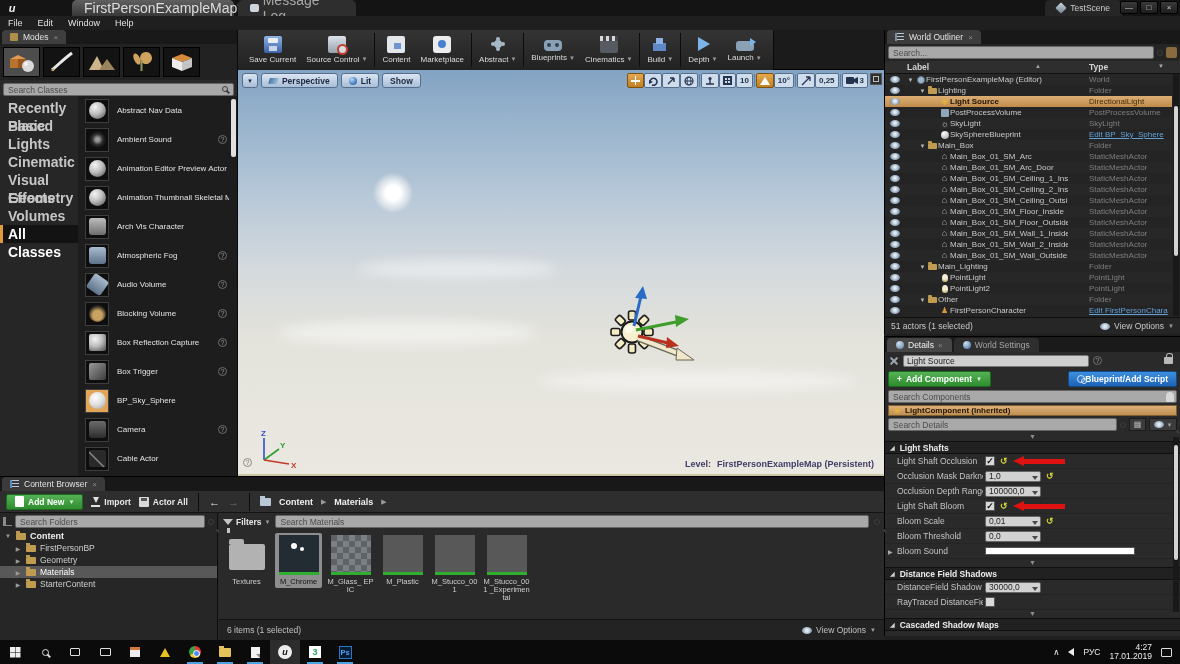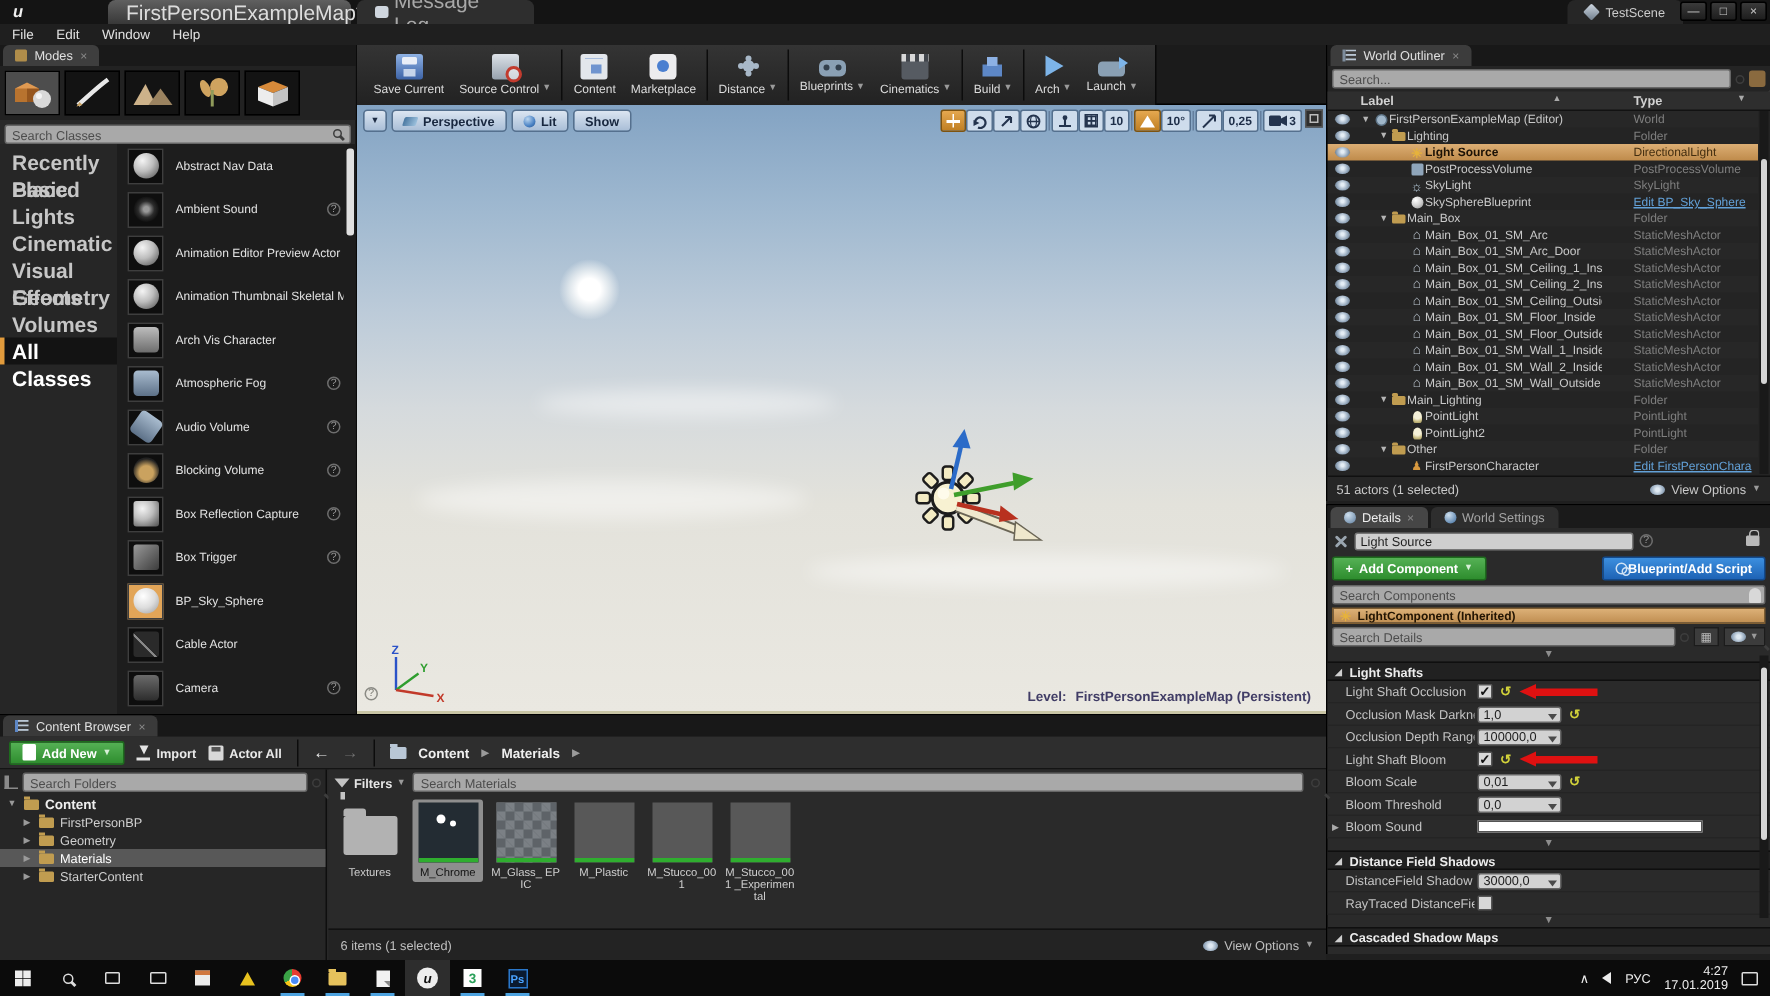--- a/index.html
+++ b/index.html
@@ -412,31 +412,31 @@
             <span class="ilabel">Box Trigger</span>
             <span class="help">?</span>
           </div>
         <div class="item">
             <span class="thumb v-sky">
               <span class="tsph"></span>
             </span>
             <span class="ilabel">BP_Sky_Sphere</span>
           </div>
         <div class="item">
+            <span class="thumb v-cam">
+              <span class="tsph"></span>
+            </span>
+            <span class="ilabel">Camera</span>
+            <span class="help">?</span>
+          </div>
+        <div class="item">
             <span class="thumb v-cable">
               <span class="tsph"></span>
             </span>
             <span class="ilabel">Cable Actor</span>
-          </div>
-        <div class="item">
-            <span class="thumb v-cam">
-              <span class="tsph"></span>
-            </span>
-            <span class="ilabel">Camera</span>
-            <span class="help">?</span>
           </div>
         <span class="msb"></span>
       </div>
     </div>
   </div>
 
   <div class="maintb">
     <div class="tbinner">
       <div class="tbtn">
           <span class="i16 i-save"></span>
@@ -455,21 +455,21 @@
           <span class="tlbl">Content</span>
         </div>
       <div class="tbtn">
           <span class="i16 i-market"></span>
           <span class="tlbl">Marketplace</span>
         </div>
       <div class="tsep"></div>
       <div class="tbtn">
           <span class="i16 i-settings"></span>
           <span class="tlbl">
-            <span>Distance</span>
+            <span>Abstract</span>
             <span class="car">▼</span>
           </span>
         </div>
       <div class="tsep"></div>
       <div class="tbtn">
           <span class="i16 i-bp"></span>
           <span class="tlbl">
             <span>Blueprints</span>
             <span class="car">▼</span>
           </span>
@@ -486,21 +486,21 @@
           <span class="i16 i-build"></span>
           <span class="tlbl">
             <span>Build</span>
             <span class="car">▼</span>
           </span>
         </div>
       <div class="tsep"></div>
       <div class="tbtn">
           <span class="i16 i-play"></span>
           <span class="tlbl">
-            <span>Arch</span>
+            <span>Depth</span>
             <span class="car">▼</span>
           </span>
         </div>
       <div class="tbtn">
           <span class="i16 i-launch"></span>
           <span class="tlbl">
             <span>Launch</span>
             <span class="car">▼</span>
           </span>
         </div>

